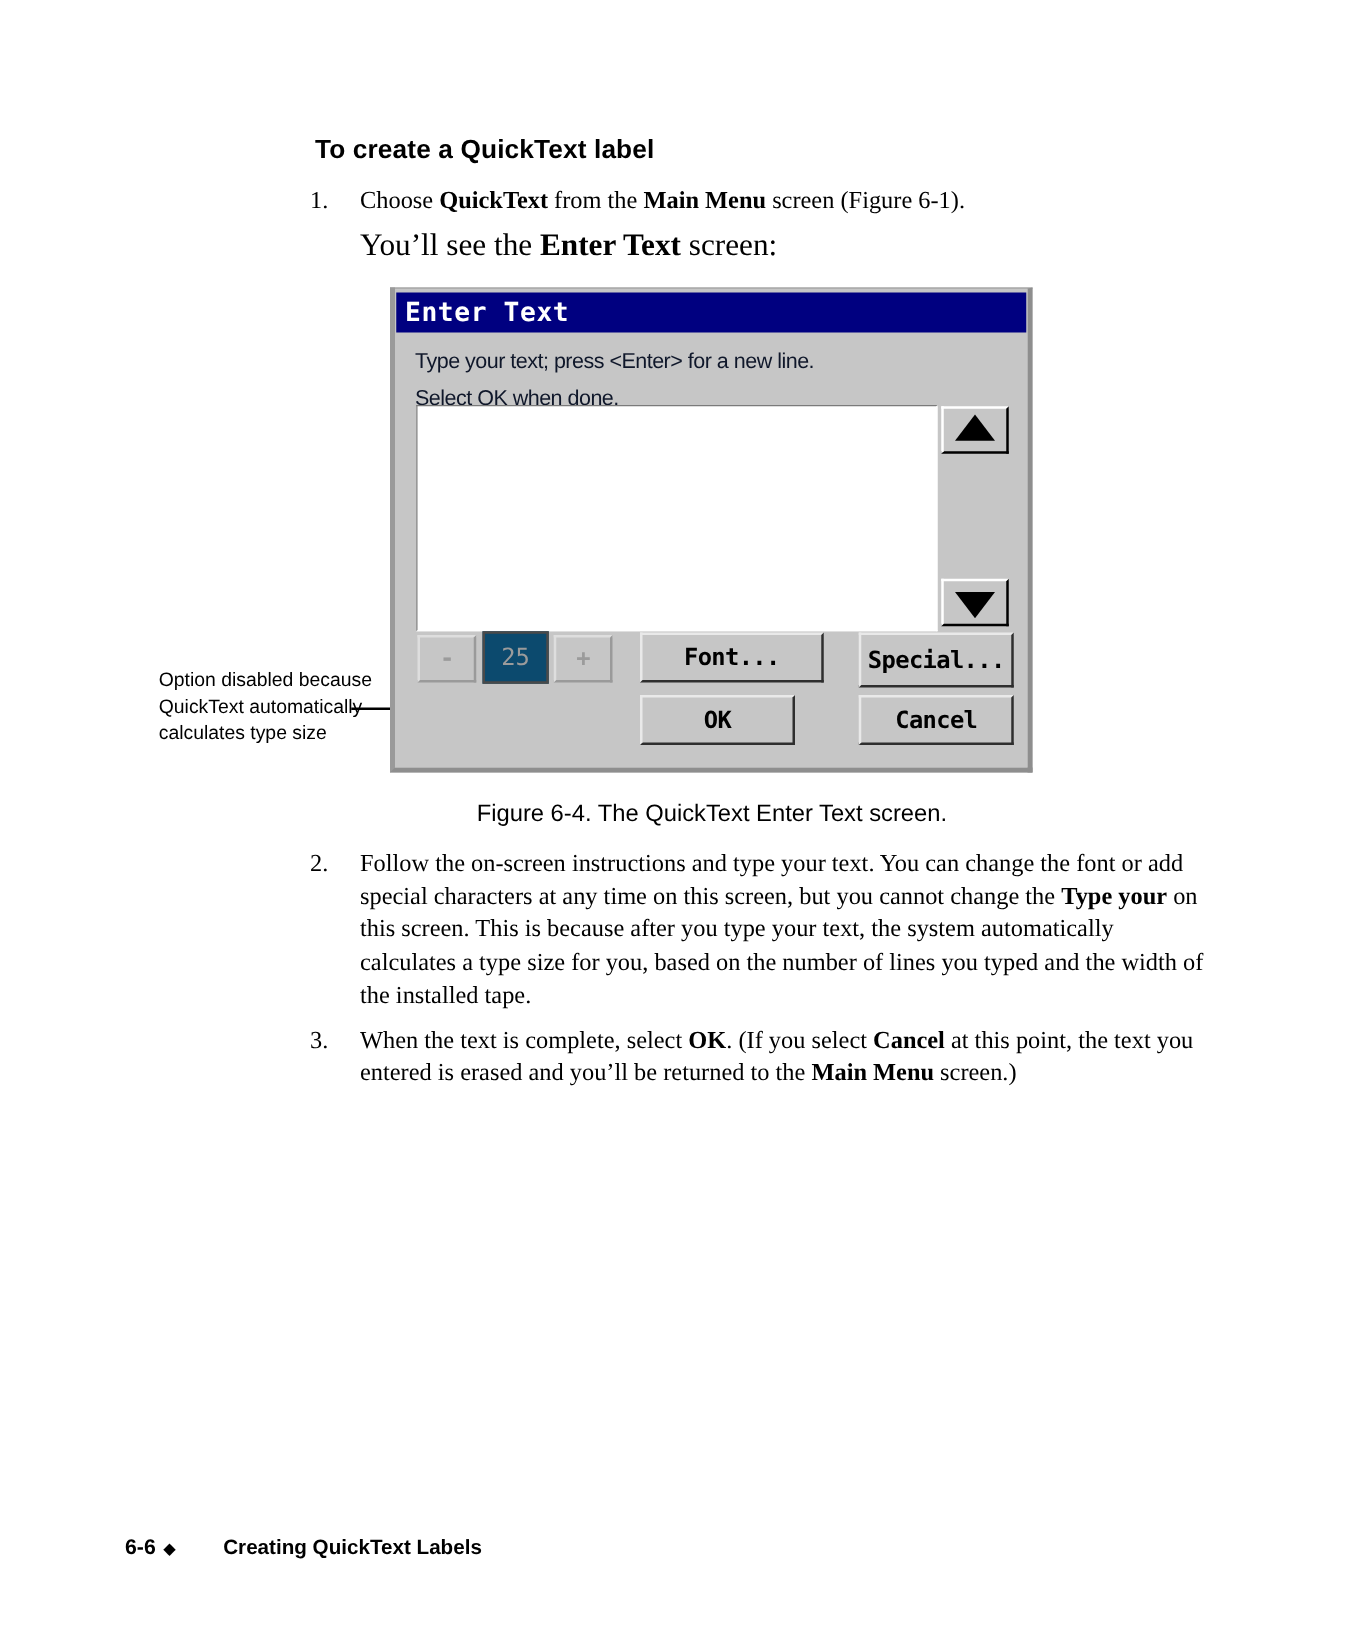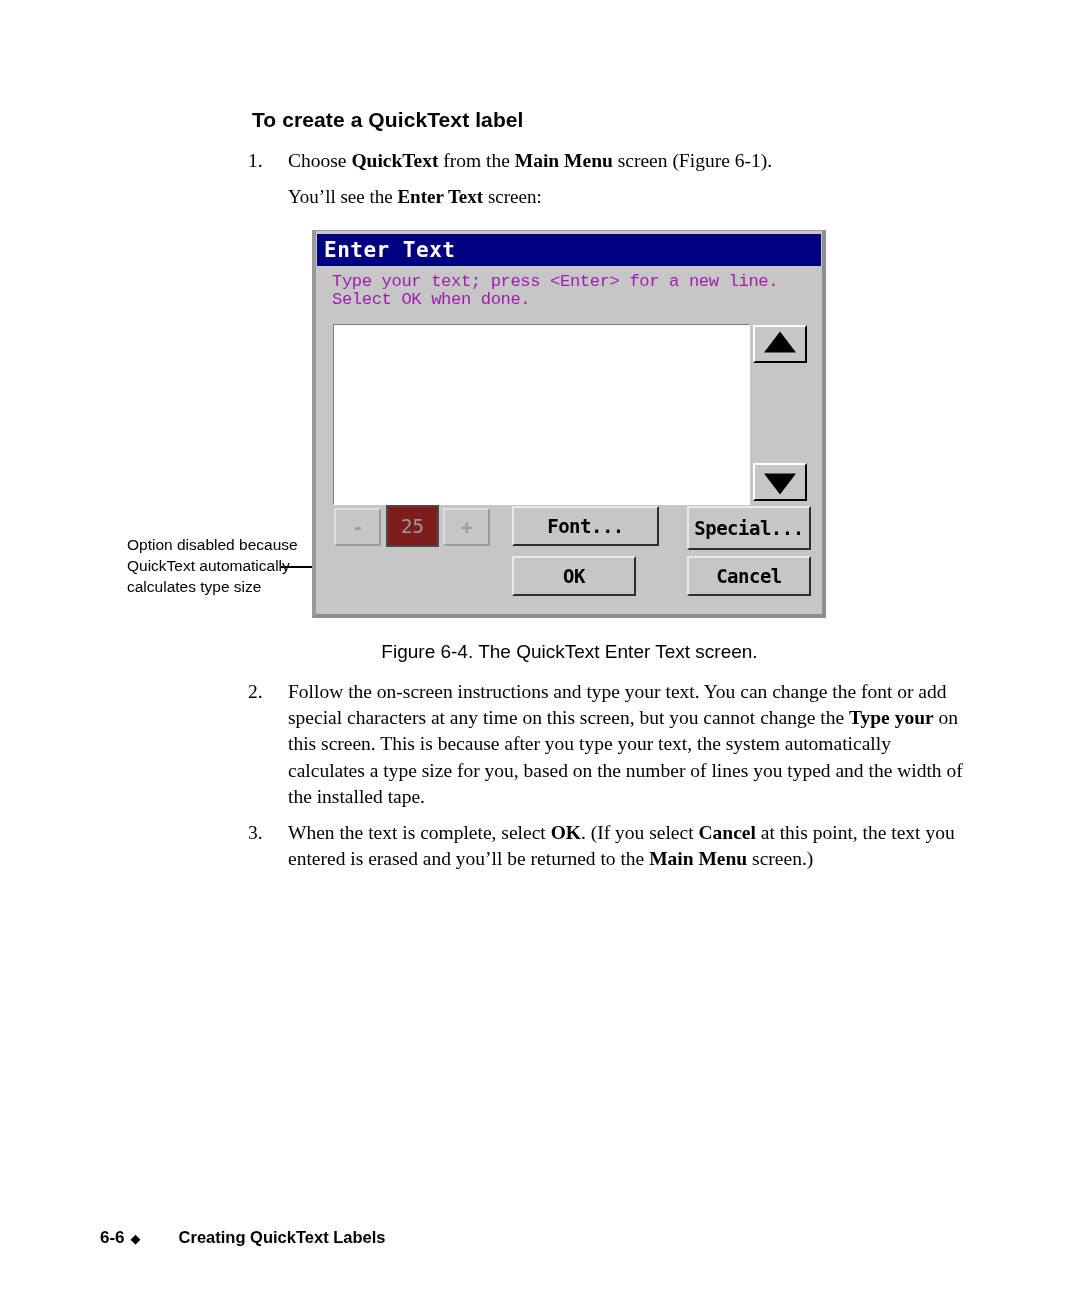--- a/index.html
+++ b/index.html
@@ -42,21 +42,21 @@
     width: 34px;
     text-align: left;
   }
   .step .body {
     display: block;
     margin-left: 40px;
   }
   .step b { font-weight: bold; font-family: Liberation Serif, serif; }
 
   #step-1 { left: 248px; top: 148px; width: 720px; }
-  #step-1-cont { left: 288px; top: 184px; width: 700px; font-size: 19px; }
+  #step-1-cont { left: 288px; top: 184px; width: 700px; font-size: 25px; }
   #step-2 { left: 248px; top: 679px; width: 724px; }
   #step-3 { left: 248px; top: 820px; width: 724px; }
 
   
   .figure-caption {
     position: absolute;
     left: 313px;
     top: 641px;
     width: 513px;
     text-align: center;
@@ -137,24 +137,24 @@
     font-weight: bold;
     font-size: 21px;
     letter-spacing: 0.5px;
     white-space: nowrap;
   }
   .instructions {
     position: absolute;
     left: 16px;
     top: 42px;
     right: 10px;
-    font-family: Liberation Mono, monospace;
+    font-family: Liberation Sans, sans-serif;
     font-size: 17.2px;
-    line-height: 18px;
-    color: #a21caf;
+    line-height: 30px;
+    color: #0f172a;
     white-space: pre-line;
     letter-spacing: -0.4px;
   }
   .textarea {
     position: absolute;
     left: 17px;
     top: 93px;
     width: 417px;
     height: 181px;
     background: #ffffff;
@@ -222,21 +222,21 @@
   }
   .btn.disabled {
     color: #9b9b9b;
     border-top: 2px solid #dedede;
     border-left: 2px solid #dedede;
     border-right: 2px solid #9a9a9a;
     border-bottom: 2px solid #9a9a9a;
   }
   .field-disabled {
     position: absolute;
-    background: #7f1d1d;
+    background: #0c4a6e;
     box-sizing: border-box;
     border: 2px solid #4a4a4a;
     font-family: "DejaVu Sans Mono", "Liberation Mono", monospace;
     font-size: 19px;
     color: #9b9b9b;
     display: flex;
     align-items: center;
     justify-content: center;
   }
 

